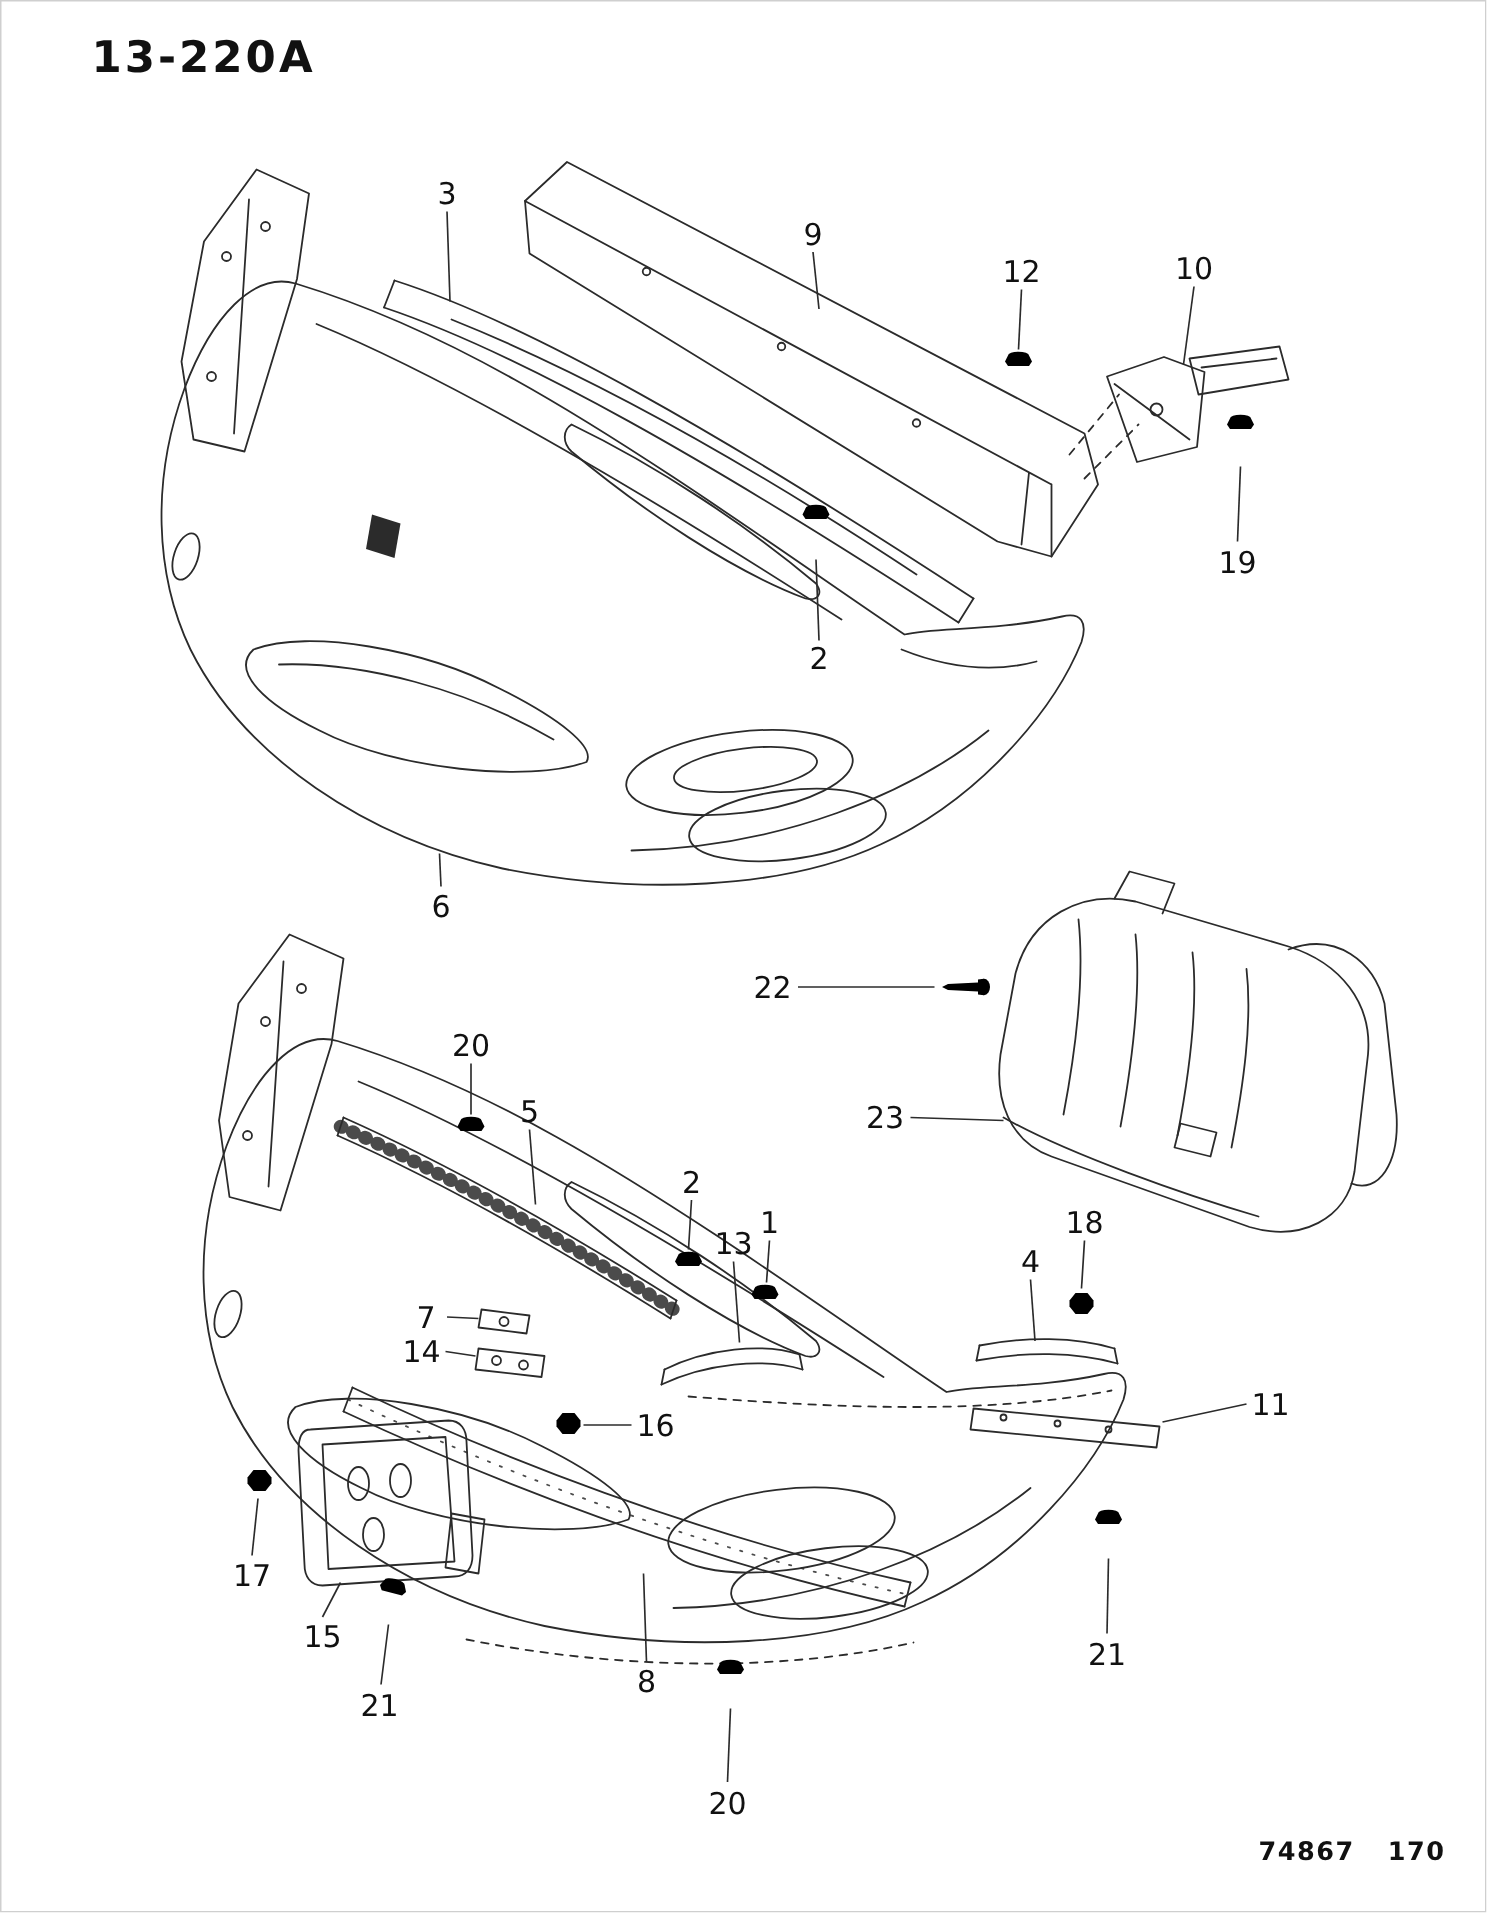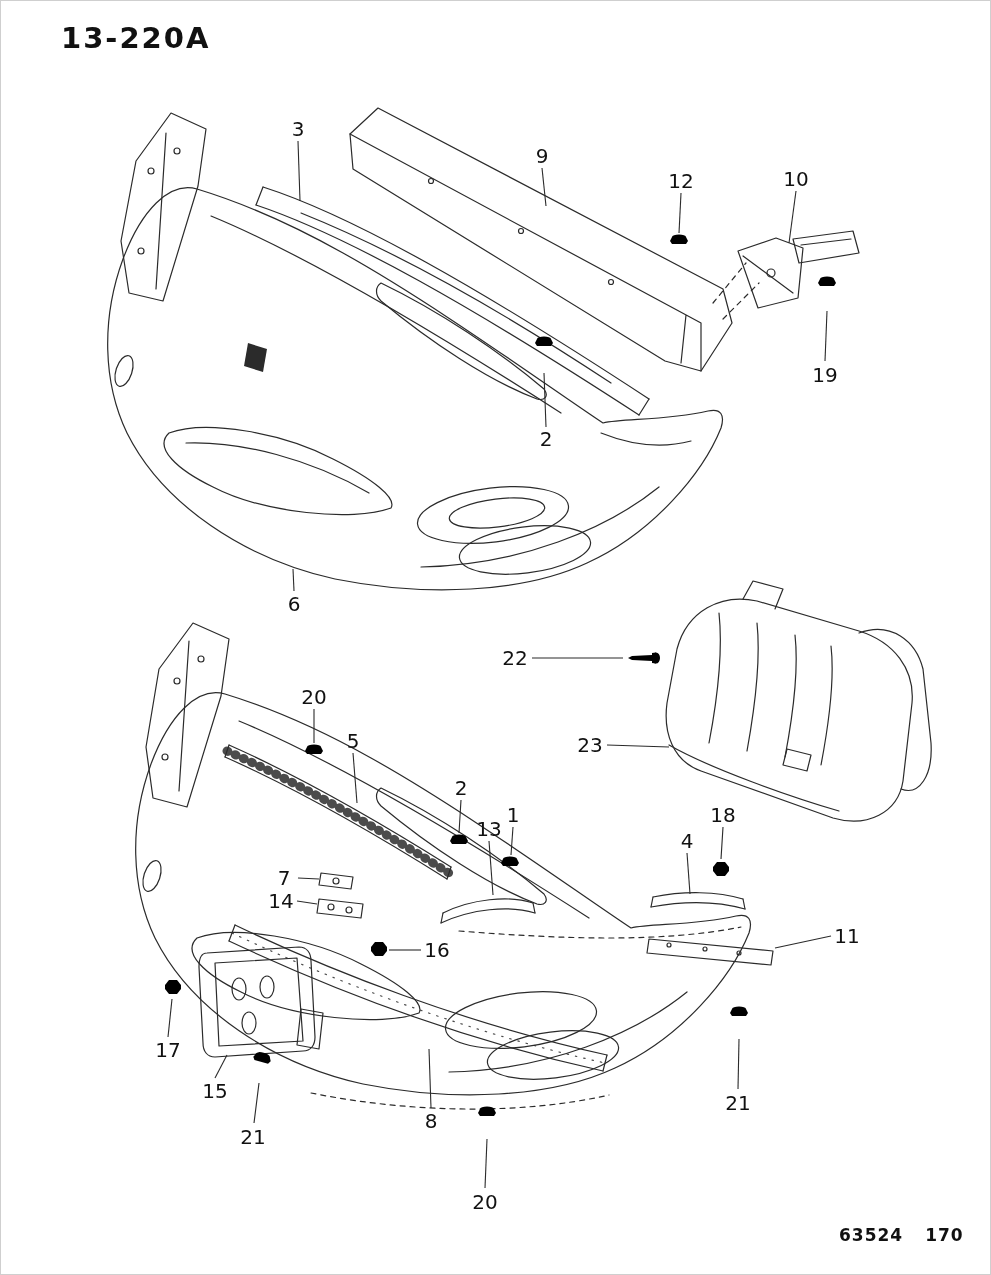--- a/index.html
+++ b/index.html
@@ -283,17 +283,17 @@
       <text x="167" y="1049">17</text>
       <text x="214" y="1090">15</text>
       <text x="737" y="1102">21</text>
       <text x="430" y="1120">8</text>
       <text x="252" y="1136">21</text>
       <text x="484" y="1201">20</text>
     </g>
   </svg>
 
   <div class="footer">
-    <span>63524</span>
+    <span>74867</span>
     <span>170</span>
   </div>
 
 </div>
 
 </body></html>

